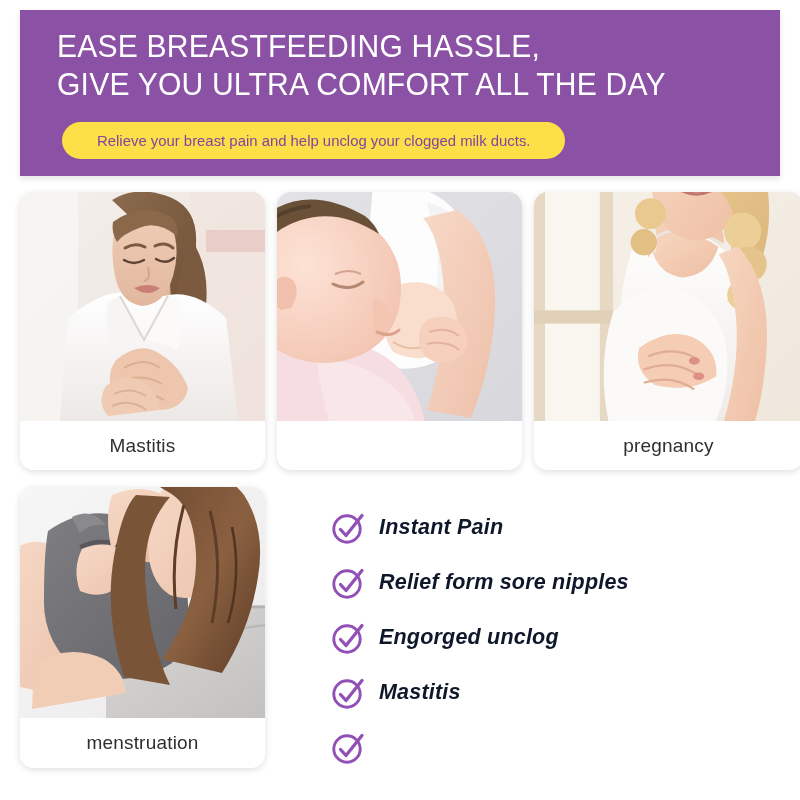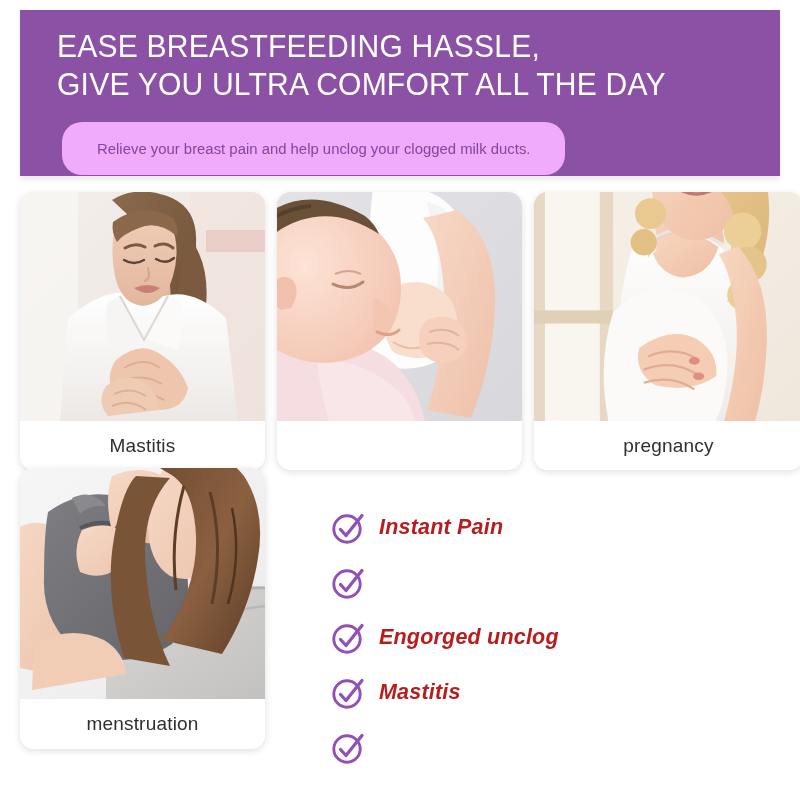--- a/index.html
+++ b/index.html
@@ -46,22 +46,22 @@
     letter-spacing: 0.2px;
     white-space: pre-line;
     transform: scaleX(0.97);
     transform-origin: left top;
   }
   #subtitle-pill {
     position: absolute;
     left: 42px;
     top: 112px;
     height: 37px;
-    padding: 8px 26px;
-    background: #f0abfc;
+    padding: 0 26px;
+    background: #fde047;
     border-radius: 20px;
     display: flex;
     align-items: center;
     justify-content: center;
   }
   #subtitle-text {
     color: #8146A0;
     font-family: "Liberation Sans", sans-serif;
     font-size: 15.5px;
     font-weight: 400;
@@ -98,21 +98,21 @@
     color: #2f2f2f;
     font-family: "Liberation Sans", sans-serif;
     font-size: 19px;
     font-weight: 400;
     letter-spacing: 0.2px;
   }
 
   #card-mastitis     { left: 20px;  top: 192px; width: 245px; height: 278px; }
   #card-lactation    { left: 277px; top: 192px; width: 245px; height: 278px; }
   #card-pregnancy    { left: 534px; top: 192px; width: 245px; height: 278px; padding-left: 24px; }
-  #card-menstruation { left: 20px;  top: 468px; width: 245px; height: 281px; }
+  #card-menstruation { left: 20px;  top: 487px; width: 245px; height: 281px; }
 
   #card-mastitis     .card-photo { height: 229px; }
   #card-lactation    .card-photo { height: 229px; }
   #card-pregnancy    .card-photo { height: 229px; }
   #card-menstruation .card-photo { height: 231px; }
 
   #card-mastitis     .card-label { height: 49px; }
   #card-lactation    .card-label { height: 49px; }
   #card-pregnancy    .card-label { height: 49px; }
   #card-menstruation .card-label { height: 50px; }
@@ -130,21 +130,21 @@
     height: 55px;
   }
   .benefit-icon {
     flex: 0 0 auto;
     width: 34px;
     height: 34px;
     margin-right: 14px;
   }
   .benefit-icon svg { display: block; width: 34px; height: 34px; }
   .benefit-text {
-    color: #b91c1c;
+    color: #0f172a;
     font-family: "Liberation Sans", sans-serif;
     font-size: 21.5px;
     font-weight: bold;
     font-style: italic;
     letter-spacing: 0.2px;
     white-space: nowrap;
   }
 </style>
 </head>
 <body>
@@ -421,20 +421,21 @@
       <span class="benefit-text">Instant Pain</span>
     </div>
 
     <div class="benefit-item">
       <span class="benefit-icon">
         <svg viewBox="0 0 34 34" aria-hidden="true">
           <circle cx="16" cy="18" r="13.2" fill="none" stroke="#9150B5" stroke-width="2.9"></circle>
           <path d="M9.5 18.5 L15 24.5 L31 4.5" fill="none" stroke="#9150B5" stroke-width="3.3" stroke-linecap="round" stroke-linejoin="round"></path>
         </svg>
       </span>
+      <span class="benefit-text">Relief form sore nipples</span>
     </div>
 
     <div class="benefit-item">
       <span class="benefit-icon">
         <svg viewBox="0 0 34 34" aria-hidden="true">
           <circle cx="16" cy="18" r="13.2" fill="none" stroke="#9150B5" stroke-width="2.9"></circle>
           <path d="M9.5 18.5 L15 24.5 L31 4.5" fill="none" stroke="#9150B5" stroke-width="3.3" stroke-linecap="round" stroke-linejoin="round"></path>
         </svg>
       </span>
       <span class="benefit-text">Engorged unclog</span>

